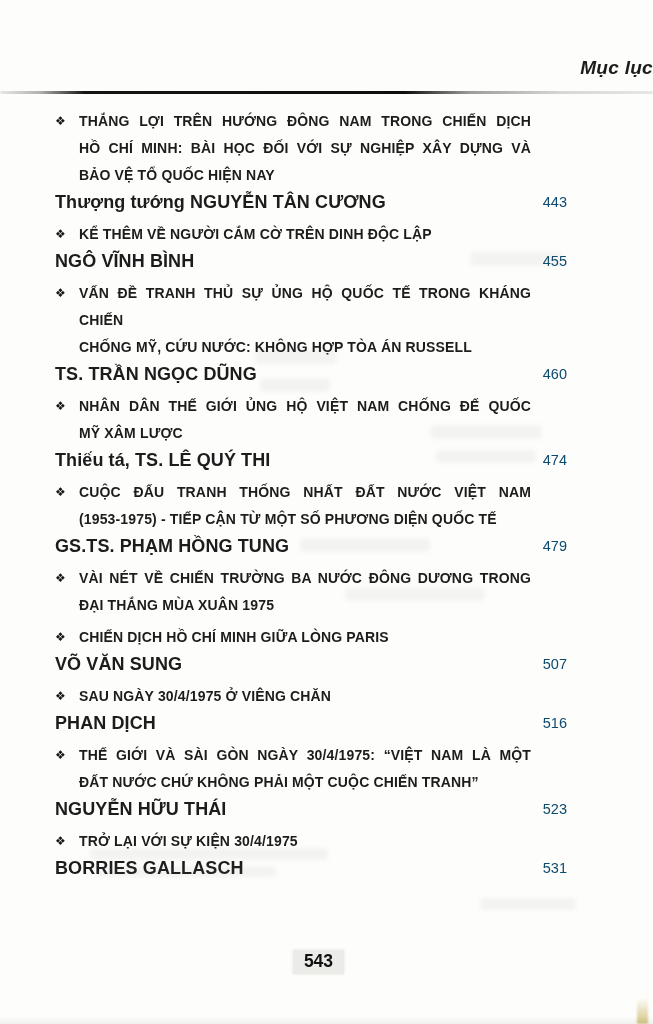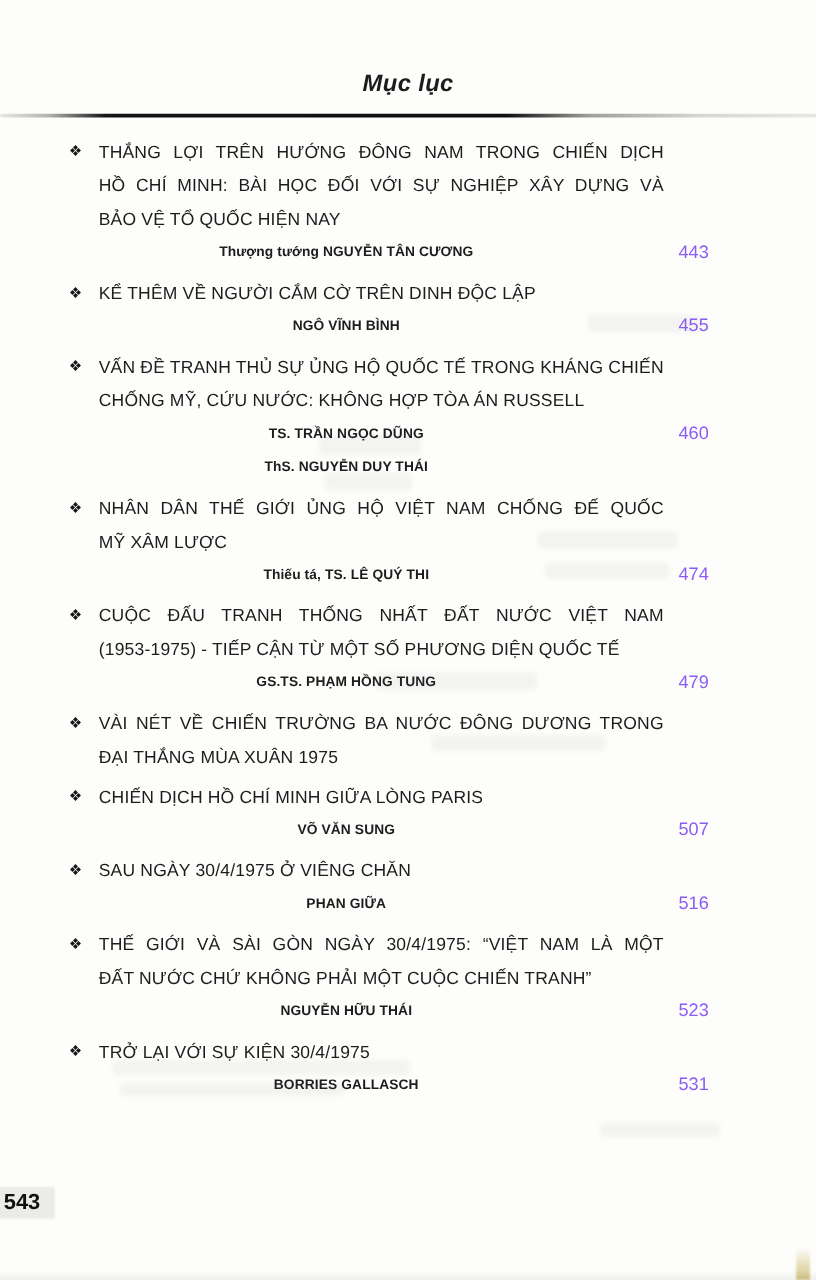--- a/index.html
+++ b/index.html
@@ -18,21 +18,21 @@
   }
   .scan-page {
     position: relative;
     width: 100%;
     height: 100%;
     z-index: 1;
   }
   
   .header {
     padding-top: 55px;
-    text-align: center;
+    text-align: right;
   }
   .header-title {
     display: inline-block;
     font-size: 19px;
     font-weight: bold;
     font-style: italic;
     line-height: 26px;
     letter-spacing: 0.3px;
   }
   .header-rule {
@@ -63,57 +63,58 @@
     flex: none;
     width: 24px;
     font-size: 12px;
     line-height: 27px;
     color: #161616;
   }
   .title-lines {
     width: 452px;
   }
   .title-line {
-    font-weight: normal;
+    font-weight: bold;
     font-size: 14px;
     line-height: 27px;
     letter-spacing: 0.15px;
     white-space: nowrap;
   }
   .title-line.justified {
     white-space: normal;
     text-align: justify;
     text-align-last: justify;
   }
   .author-row {
     display: flex;
     line-height: 27px;
   }
   .author-name {
     flex: 1;
-    text-align: center;
+    text-align: left;
     font-weight: bold;
-    font-size: 11px;
+    font-size: 18px;
     letter-spacing: 0.1px;
   }
   .page-num {
     flex: none;
     width: 68px;
     text-align: right;
     font-size: 14.5px;
     font-weight: 400;
-    color: #8b5cf6;
+    color: #0c4a6e;
   }
   
   .footer {
     position: absolute;
     left: 0;
     right: 0;
     top: 950px;
     display: flex;
+    justify-content: center;
     z-index: 2;
   }
   .footer-page-box {
     transform: translateX(-8px);
     background: #ebebe8;
     box-shadow: 0 0 3px rgba(0,0,0,0.10);
     padding: 1px 11px 2px 11px;
     font-weight: bold;
     font-size: 17.5px;
     color: #111;
@@ -214,24 +215,20 @@
             <div class="title-line justified">VẤN ĐỀ TRANH THỦ SỰ ỦNG HỘ QUỐC TẾ TRONG KHÁNG CHIẾN</div>
             <div class="title-line">CHỐNG MỸ, CỨU NƯỚC: KHÔNG HỢP TÒA ÁN RUSSELL</div>
           </div>
     </div>
     <div class="authors">
   <div class="author-row">
     <span class="author-name">TS. TRẦN NGỌC DŨNG</span>
     <span class="page-num">460</span>
   </div>
 
-  <div class="author-row">
-    <span class="author-name">ThS. NGUYỄN DUY THÁI</span>
-    <span class="page-num"></span>
-  </div>
 </div>
   </div>
 
   <div class="entry">
     <div class="title-row">
       <span class="bullet">❖</span>
       <div class="title-lines">
             <div class="title-line justified">NHÂN DÂN THẾ GIỚI ỦNG HỘ VIỆT NAM CHỐNG ĐẾ QUỐC</div>
             <div class="title-line">MỸ XÂM LƯỢC</div>
           </div>
@@ -287,21 +284,21 @@
 
   <div class="entry">
     <div class="title-row">
       <span class="bullet">❖</span>
       <div class="title-lines">
             <div class="title-line">SAU NGÀY 30/4/1975 Ở VIÊNG CHĂN</div>
           </div>
     </div>
     <div class="authors">
   <div class="author-row">
-    <span class="author-name">PHAN GIỮA</span>
+    <span class="author-name">PHAN DỊCH</span>
     <span class="page-num">516</span>
   </div>
 </div>
   </div>
 
   <div class="entry">
     <div class="title-row">
       <span class="bullet">❖</span>
       <div class="title-lines">
             <div class="title-line justified">THẾ GIỚI VÀ SÀI GÒN NGÀY 30/4/1975: “VIỆT NAM LÀ MỘT</div>

